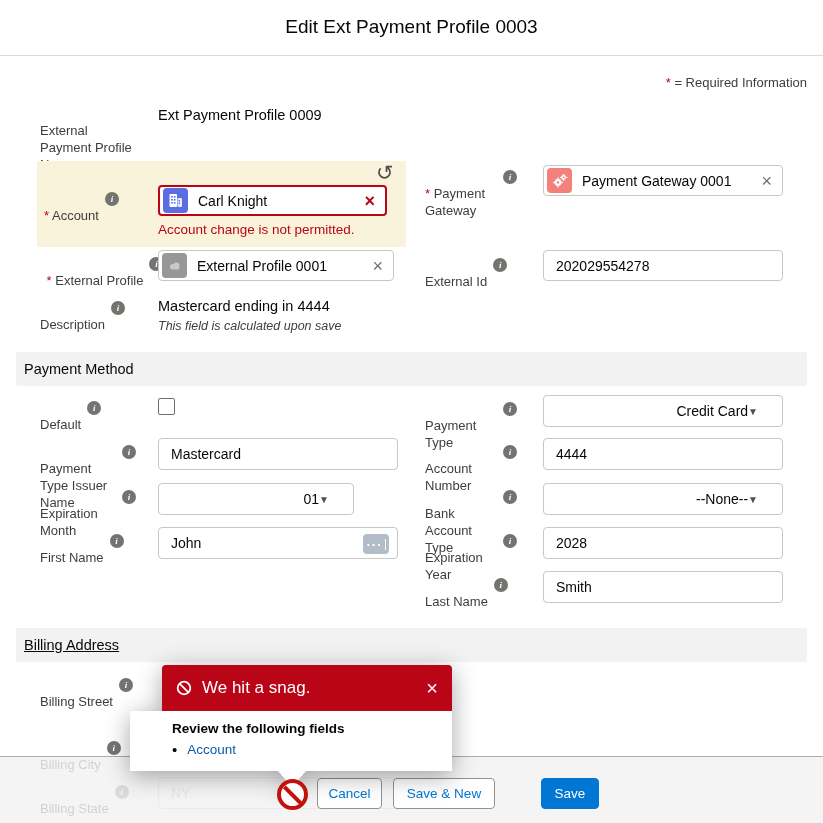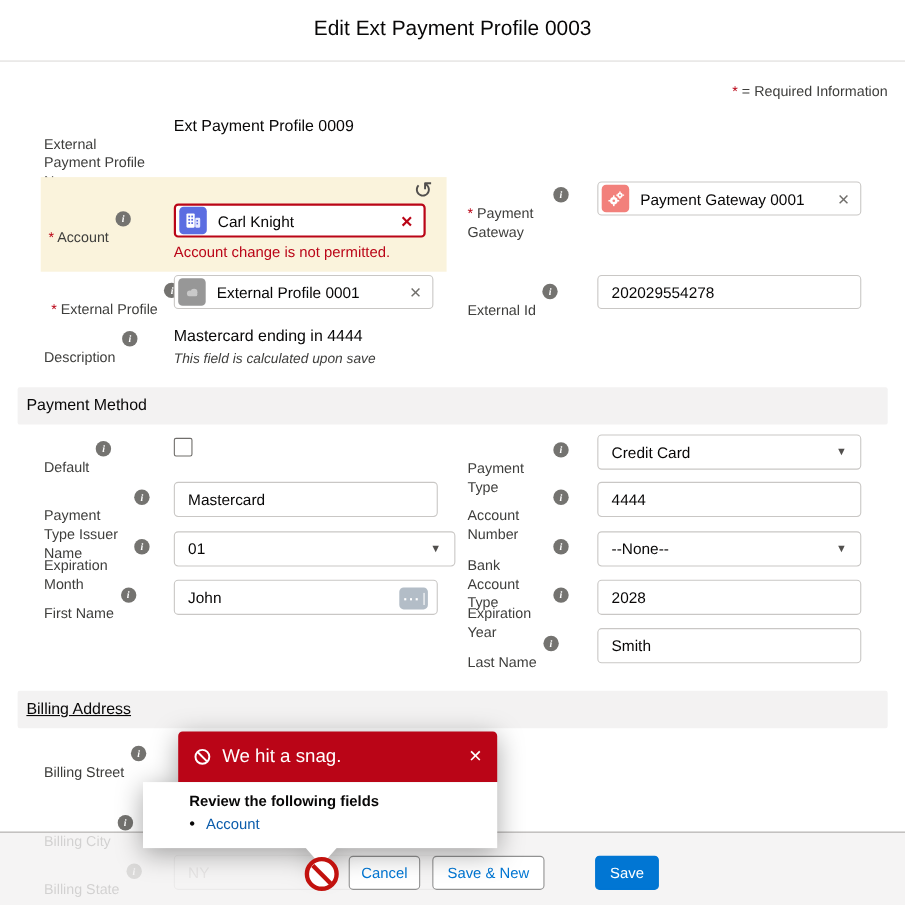--- a/index.html
+++ b/index.html
@@ -17,21 +17,21 @@
   .lbl .txt{display:inline-block;margin-top:16px;}
   .w96{width:96px;} .w92{width:92px;} .w120{width:130px;justify-content:center;}
   .info{width:14px;height:14px;border-radius:50%;background:#747370;color:#fff;
         font-size:9px;font-weight:bold;font-style:italic;font-family:"Liberation Serif",serif;
         display:inline-flex;align-items:center;justify-content:center;flex:none;margin-top:1px;}
   
   .input,.select,.pill{position:absolute;height:32px;background:#fff;border:1px solid #c9c7c5;
         border-radius:4px;box-sizing:border-box;display:flex;align-items:center;
         font-size:14px;color:#080707;}
   .input{padding:0 12px;}
-  .select{padding:0 12px;justify-content:space-between;cursor:pointer;}
+  .select{padding:0 24px;justify-content:flex-end;cursor:pointer;}
   .caret{font-size:10px;color:#514f4d;}
   .pill{padding:0 8px 0 3px;cursor:pointer;}
   .pill .obj-icon{width:25px;height:25px;border-radius:4px;flex:none;display:flex;
         align-items:center;justify-content:center;}
   .pill .pill-text{flex:1;padding-left:10px;}
   .pill .remove{font-size:18px;color:#706e6b;line-height:1;padding:0 2px;cursor:pointer;}
   .pill-error{border:2px solid #ba0517;}
   .pill-error .remove{color:#ba0517;font-weight:bold;}
   .static-value{position:absolute;font-size:14.5px;color:#080707;}
   .helper-note{position:absolute;font-size:12.5px;font-style:italic;color:#3e3e3c;}
@@ -207,21 +207,21 @@
   <div class="lbl w92" style="left:425px;top:444px;">
     <span class="txt">Account Number</span>
     <span class="info">i</span>
   </div>
   <div class="input" style="left:543px;top:438px;width:240px;">4444</div>
 
   <div class="lbl w96" style="left:40px;top:489px;">
     <span class="txt">Expiration Month</span>
     <span class="info">i</span>
   </div>
-  <div class="select" style="left:158px;top:483px;width:256px;">
+  <div class="select" style="left:158px;top:483px;width:196px;">
     <span>01</span>
     <span class="caret">▼</span>
   </div>
 
   <div class="lbl w92" style="left:425px;top:489px;">
     <span class="txt">Bank Account Type</span>
     <span class="info">i</span>
   </div>
   <div class="select" style="left:543px;top:483px;width:240px;">
     <span>--None--</span>

